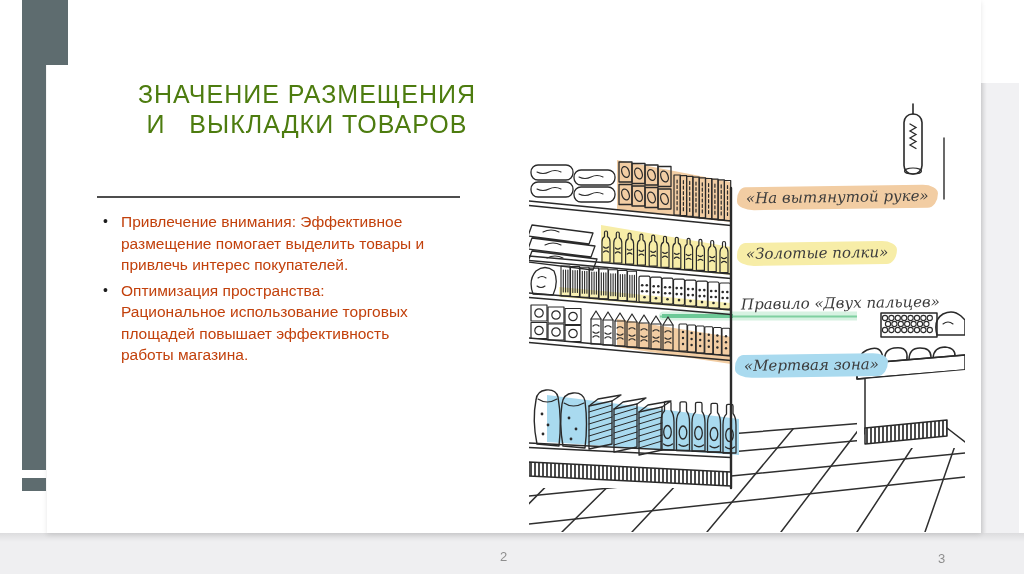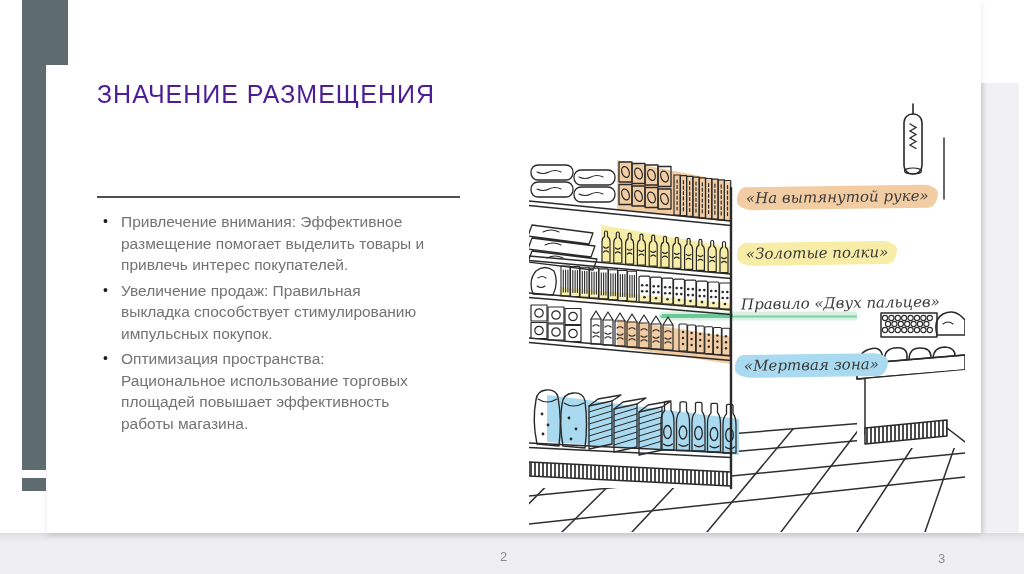--- a/index.html
+++ b/index.html
@@ -27,28 +27,28 @@
     box-shadow:0 2px 5px rgba(0,0,0,0.10);
   }
   
   .accent-block{left:22px;top:0;width:46px;height:65px;}
   .accent-bar{left:22px;top:0;width:24px;height:470px;}
   .accent-seg{left:22px;top:478px;width:24px;height:13px;}
   
   .slide-title{
     left:97px;top:79px;width:420px;
     font-size:25px;line-height:30px;letter-spacing:1px;
-    color:#4c1d95;white-space:pre;
+    color:#4d7c0f;white-space:pre;text-align:center;
   }
   .divider{left:97px;top:196px;width:363px;height:2px;background:#4e4e4e;}
   
   .bullets{
     left:97px;top:211px;width:332px;
     list-style:none;margin:0;padding:0;
-    font-size:15.5px;line-height:21.5px;color:#737373;
+    font-size:15.5px;line-height:21.5px;color:#c2410c;
   }
   .bullets li{position:relative;padding-left:24px;margin-bottom:4px;}
   .bullets li::before{
     content:"•";position:absolute;left:6px;top:0;font-size:14px;color:#1d1d1d;
   }
   
   .illustration{left:545px;top:98px;width:436px;height:434px;}
   .illustration svg{position:absolute;left:0;top:0;}
   .ill-label{
     position:absolute;white-space:nowrap;
@@ -67,27 +67,26 @@
 </head>
 <body>
 
 <div class="abs side-gap"></div>
 <div class="abs bottom-band"></div>
 <div class="abs page-num num-2">2</div>
 <div class="abs page-num num-3">3</div>
 
 <div class="abs slide-card">
 
-  <div class="slide-title abs" style="left:50px;top:79px;"><span>ЗНАЧЕНИЕ РАЗМЕЩЕНИЯ</span><br></div>
+  <div class="slide-title abs" style="left:50px;top:79px;"><span>ЗНАЧЕНИЕ РАЗМЕЩЕНИЯ</span><br><span>И   ВЫКЛАДКИ ТОВАРОВ</span></div>
 
   <div class="abs divider" style="left:50px;top:196px;"></div>
 
   <ul class="bullets abs" style="left:50px;top:211px;">
     <li>Привлечение внимания: Эффективное размещение помогает выделить товары и привлечь интерес покупателей.</li>
-    <li>Увеличение продаж: Правильная выкладка способствует стимулированию импульсных покупок.</li>
     <li>Оптимизация пространства: Рациональное использование торговых площадей повышает эффективность работы магазина.</li>
   </ul>
 
   <div class="abs illustration" style="left:482px;top:98px;">
     <svg width="436" height="434" viewBox="0 0 436 434">
       <defs>
         <pattern id="vhatch" width="4" height="20" patternUnits="userSpaceOnUse">
           <path d="M2 0 V20" stroke="#2b2b2b" stroke-width="1.7"></path>
         </pattern>
         <g id="cbox" stroke="#2a2a2a" fill="none" stroke-width="1.3">

